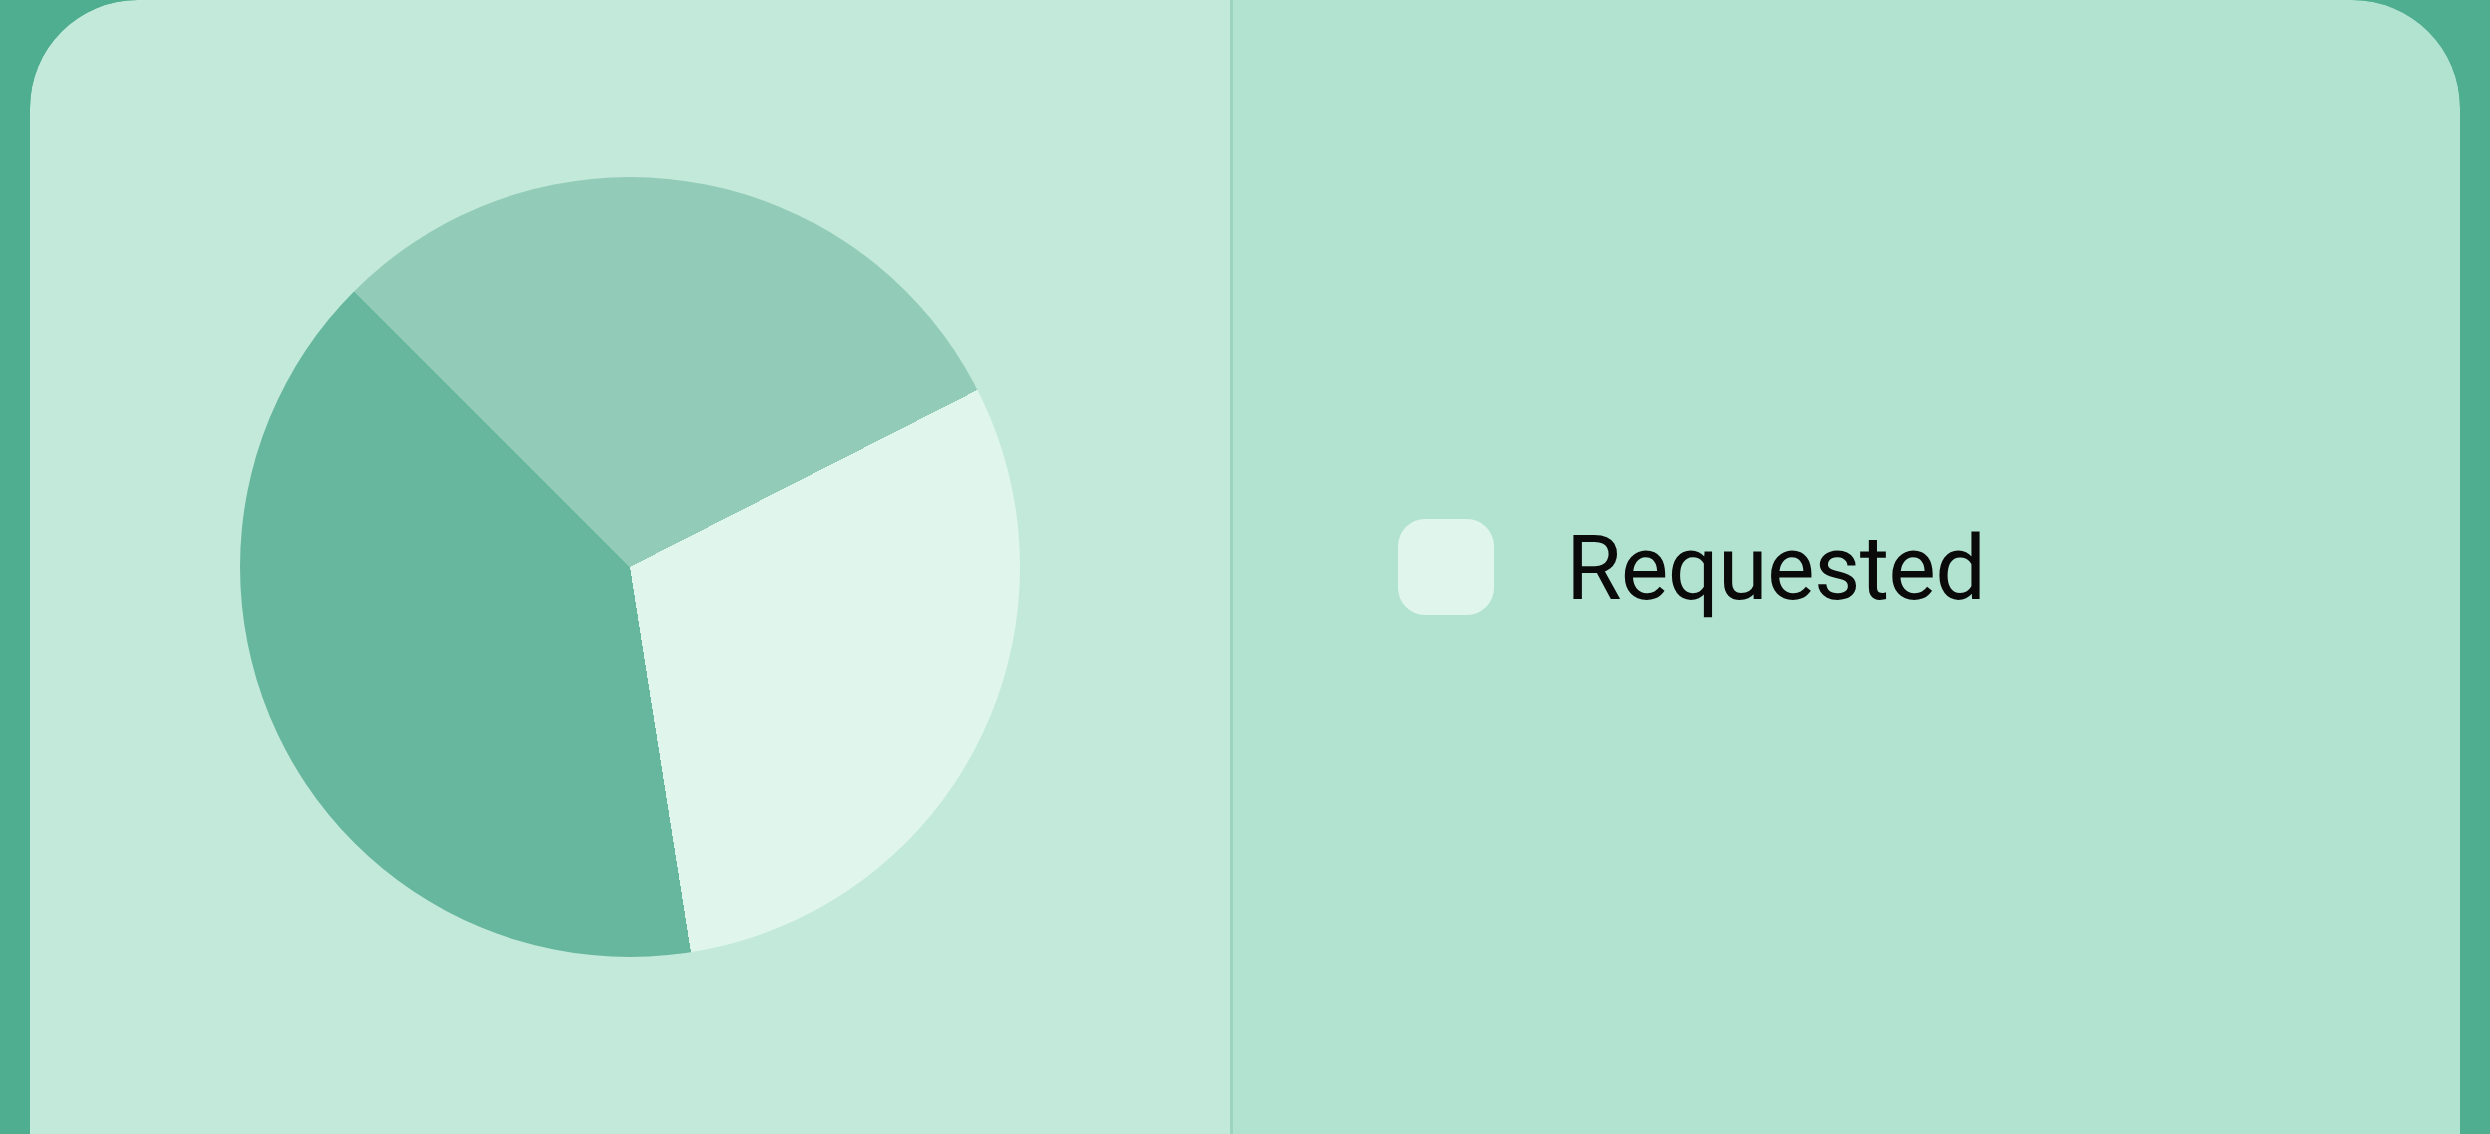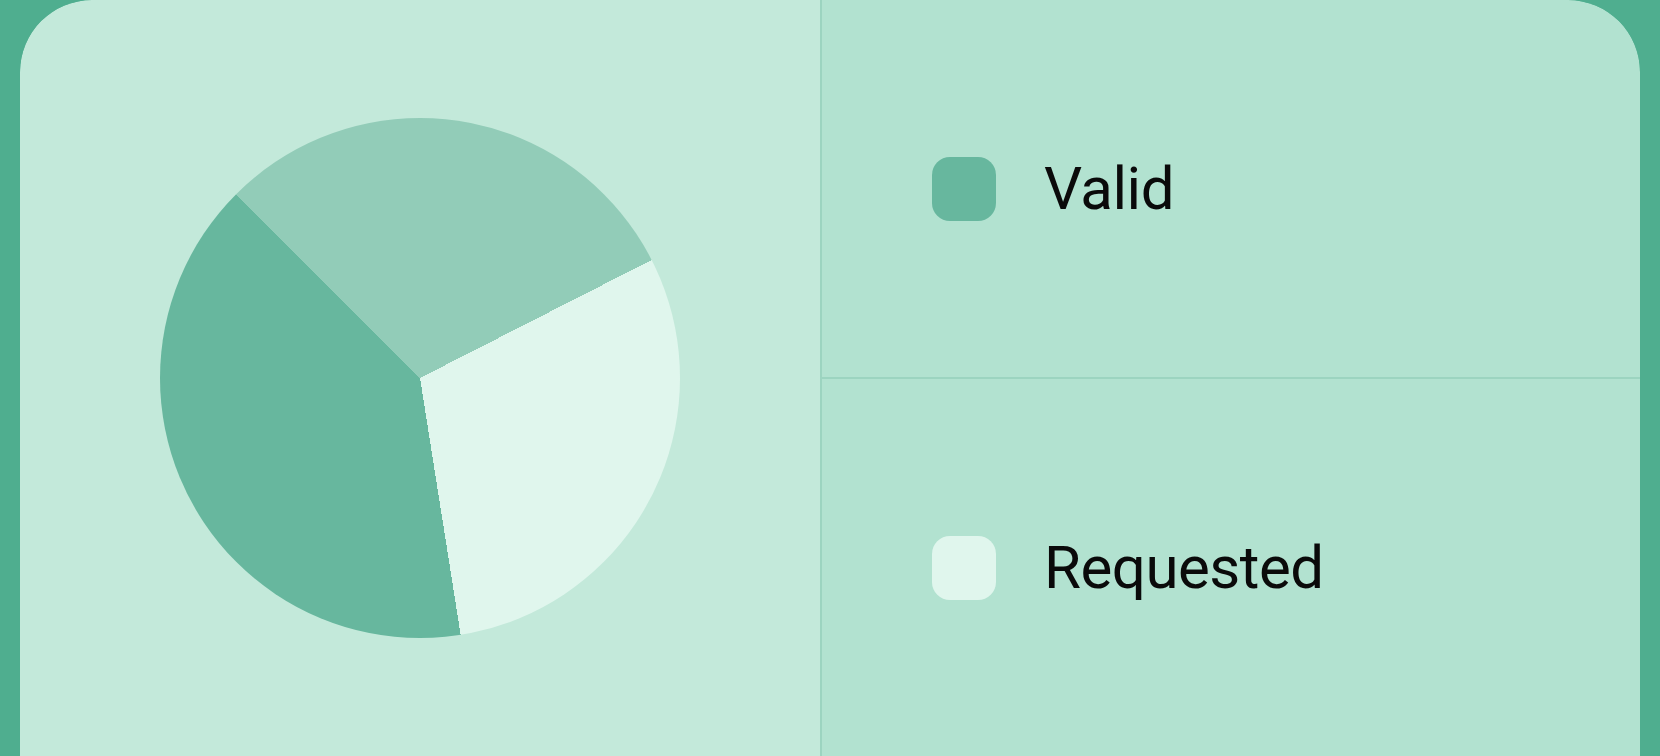--- a/index.html
+++ b/index.html
@@ -68,21 +68,17 @@
 </style>
 </head>
 <body>
 
 <div class="card">
   <div class="chart-panel">
     <div class="pie" id="pie" style="background: conic-gradient(from -45deg, rgb(146, 204, 184) 0deg, rgb(146, 204, 184) 108deg, rgb(224, 246, 237) 108deg, rgb(224, 246, 237) 216deg, rgb(103, 183, 158) 216deg, rgb(103, 183, 158) 360deg);"></div>
   </div>
   <div class="legend-panel">
     <div class="legend-item">
-      <div class="swatch" id="sw-valid" style="background: rgb(103, 183, 158);"></div>
-      <div class="legend-label">Valid</div>
-    </div>
-    <div class="legend-item">
       <div class="swatch" id="sw-requested" style="background: rgb(224, 246, 237);"></div>
       <div class="legend-label">Requested</div>
     </div>
   </div>
 </div>
 
 </body></html>

